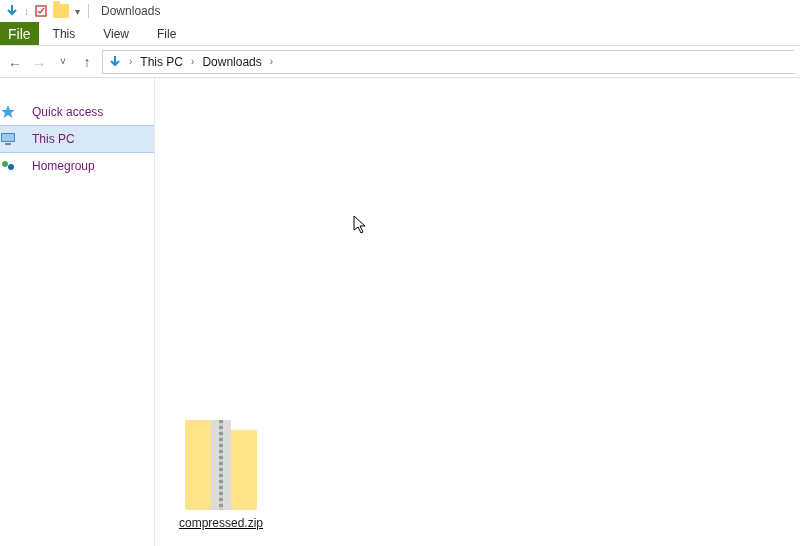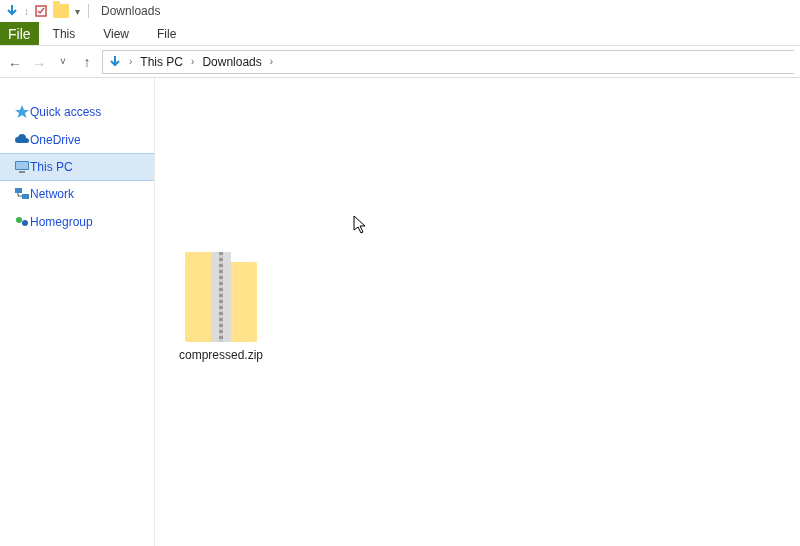--- a/index.html
+++ b/index.html
@@ -129,44 +129,45 @@
   }
   .sidebar {
     width: 155px;
     border-right: 1px solid #e8e8e8;
     padding-top: 20px;
   }
   .side-item {
     height: 28px;
     display: flex;
     align-items: center;
-    padding-left: 14px;
-    gap: 0;
-    color: #1d4ed8;
+    padding-left: 0;
+    gap: 16px;
+    color: #701a75;
   }
   .side-item.selected {
     background: #d9e8f7;
     border: 1px solid #a8cdee;
     border-left: none;
     border-right: none;
     margin: -1px 0;
   }
   .side-icon {
     width: 16px;
     height: 16px;
     display: flex;
     align-items: center;
     justify-content: center;
   }
   
   .content {
     flex: 1;
     padding: 16px;
     display: flex;
-    align-items: center;
+    align-items: flex-end;
+    text-decoration: underline;
   }
   .file-item {
     width: 100px;
     text-align: center;
   }
   .zip-icon {
     width: 72px;
     height: 80px;
     margin: 0 auto 6px;
     position: relative;
@@ -273,51 +274,33 @@
 <div class="body">
   <div class="sidebar">
     <div class="side-item">
       <span class="side-icon">
         <svg width="16" height="16" viewBox="0 0 16 16">
             <path d="M8 1 L10 6 L15 6 L11 9 L12.5 14 L8 11 L3.5 14 L5 9 L1 6 L6 6 Z" fill="#3fa3e0"></path>
           </svg>
       </span>
       <span>Quick access</span>
     </div>
-    <div class="side-item">
-      <span class="side-icon">
-        <svg width="16" height="16" viewBox="0 0 16 16">
-            <path d="M4 11 Q1 11 1 8 Q1 5 4 5 Q5 2 8 2 Q12 2 12 6 Q15 6 15 9 Q15 11 12 11 Z" fill="#2067b2"></path>
-          </svg>
-      </span>
-      <span>OneDrive</span>
-    </div>
     <div class="side-item selected">
       <span class="side-icon">
         <svg width="16" height="16" viewBox="0 0 16 16">
             <rect x="1" y="2" width="14" height="9" rx="1" fill="#3a88c9"></rect>
             <rect x="2" y="3" width="12" height="7" fill="#9ec9ea"></rect>
             <rect x="5" y="12" width="6" height="2" fill="#888"></rect>
           </svg>
       </span>
       <span>This PC</span>
     </div>
     <div class="side-item">
       <span class="side-icon">
         <svg width="16" height="16" viewBox="0 0 16 16">
-            <rect x="1" y="2" width="7" height="5" fill="#3a88c9"></rect>
-            <rect x="8" y="8" width="7" height="5" fill="#3a88c9"></rect>
-            <path d="M4 7 L4 10 L8 10" stroke="#555" fill="none"></path>
-          </svg>
-      </span>
-      <span>Network</span>
-    </div>
-    <div class="side-item">
-      <span class="side-icon">
-        <svg width="16" height="16" viewBox="0 0 16 16">
             <circle cx="5" cy="6" r="3" fill="#3cb04d"></circle>
             <circle cx="11" cy="9" r="3" fill="#2067b2"></circle>
           </svg>
       </span>
       <span>Homegroup</span>
     </div>
   </div>
 
   <div class="content">
     <div class="file-item">

